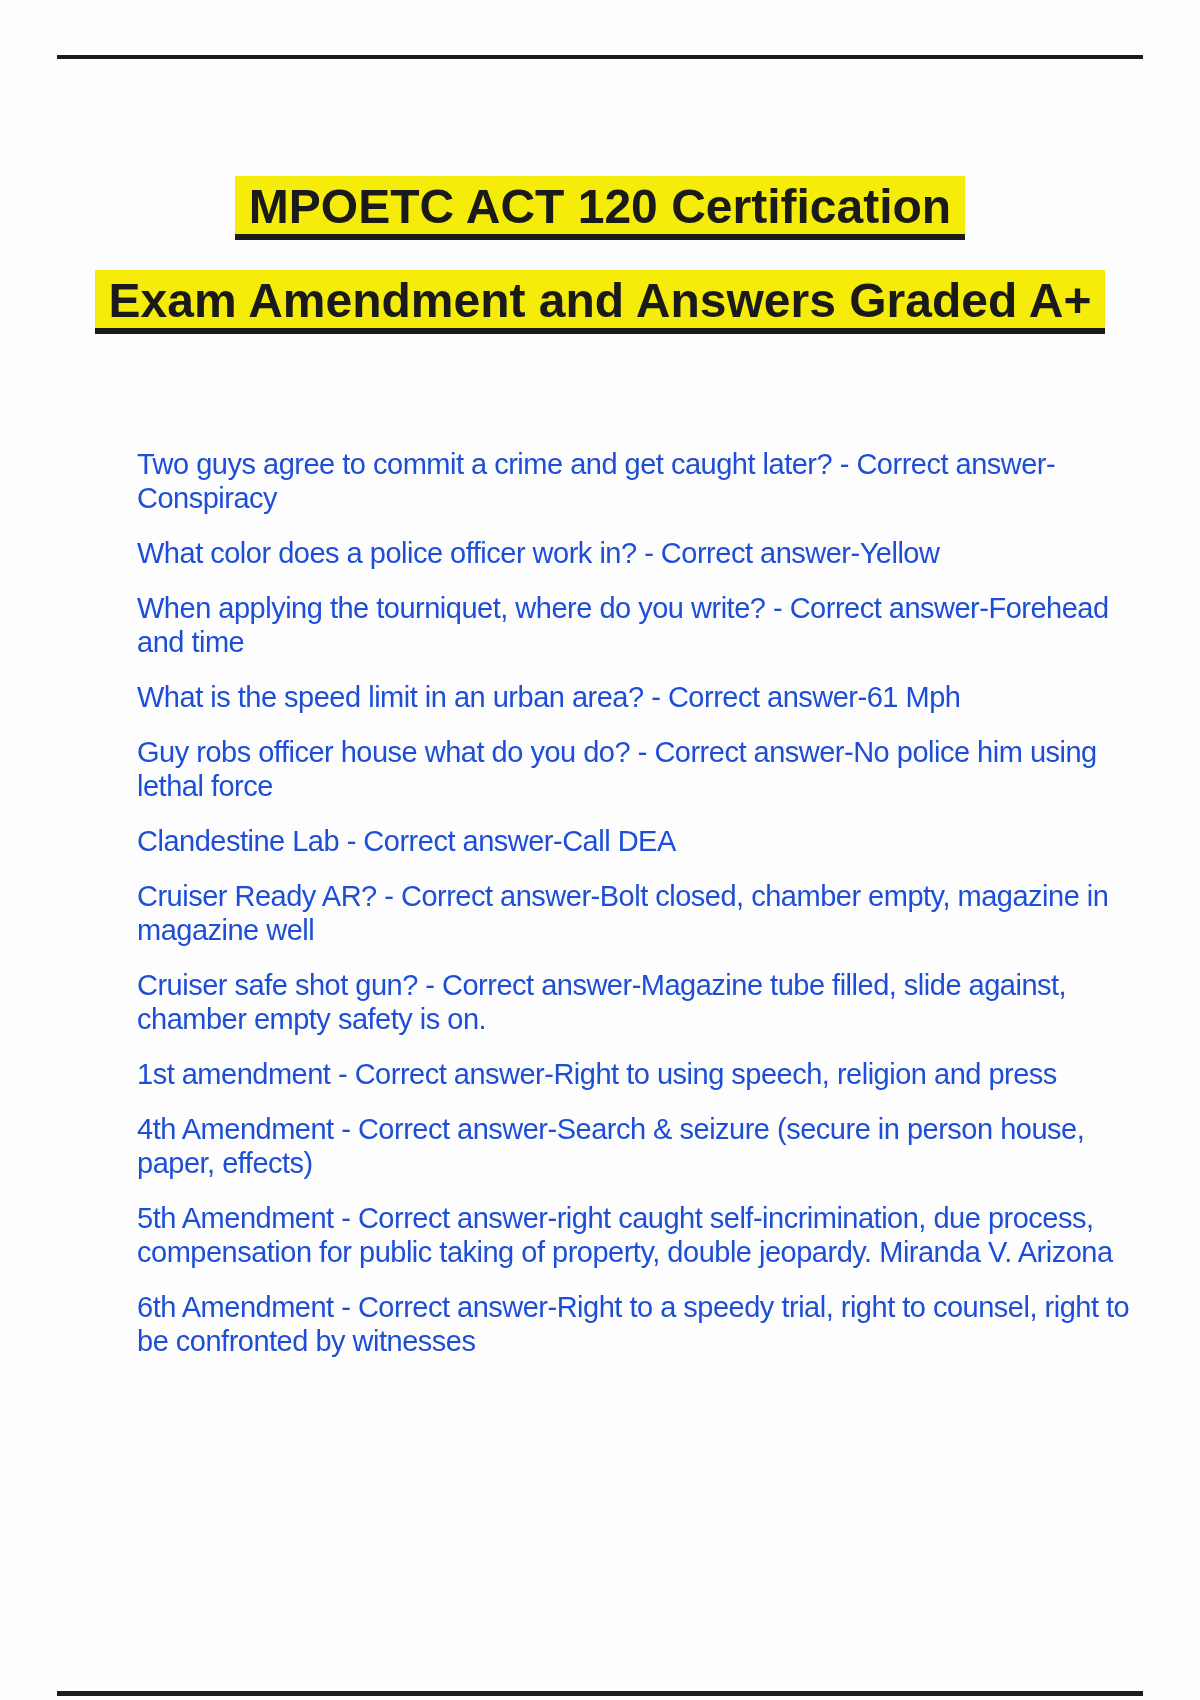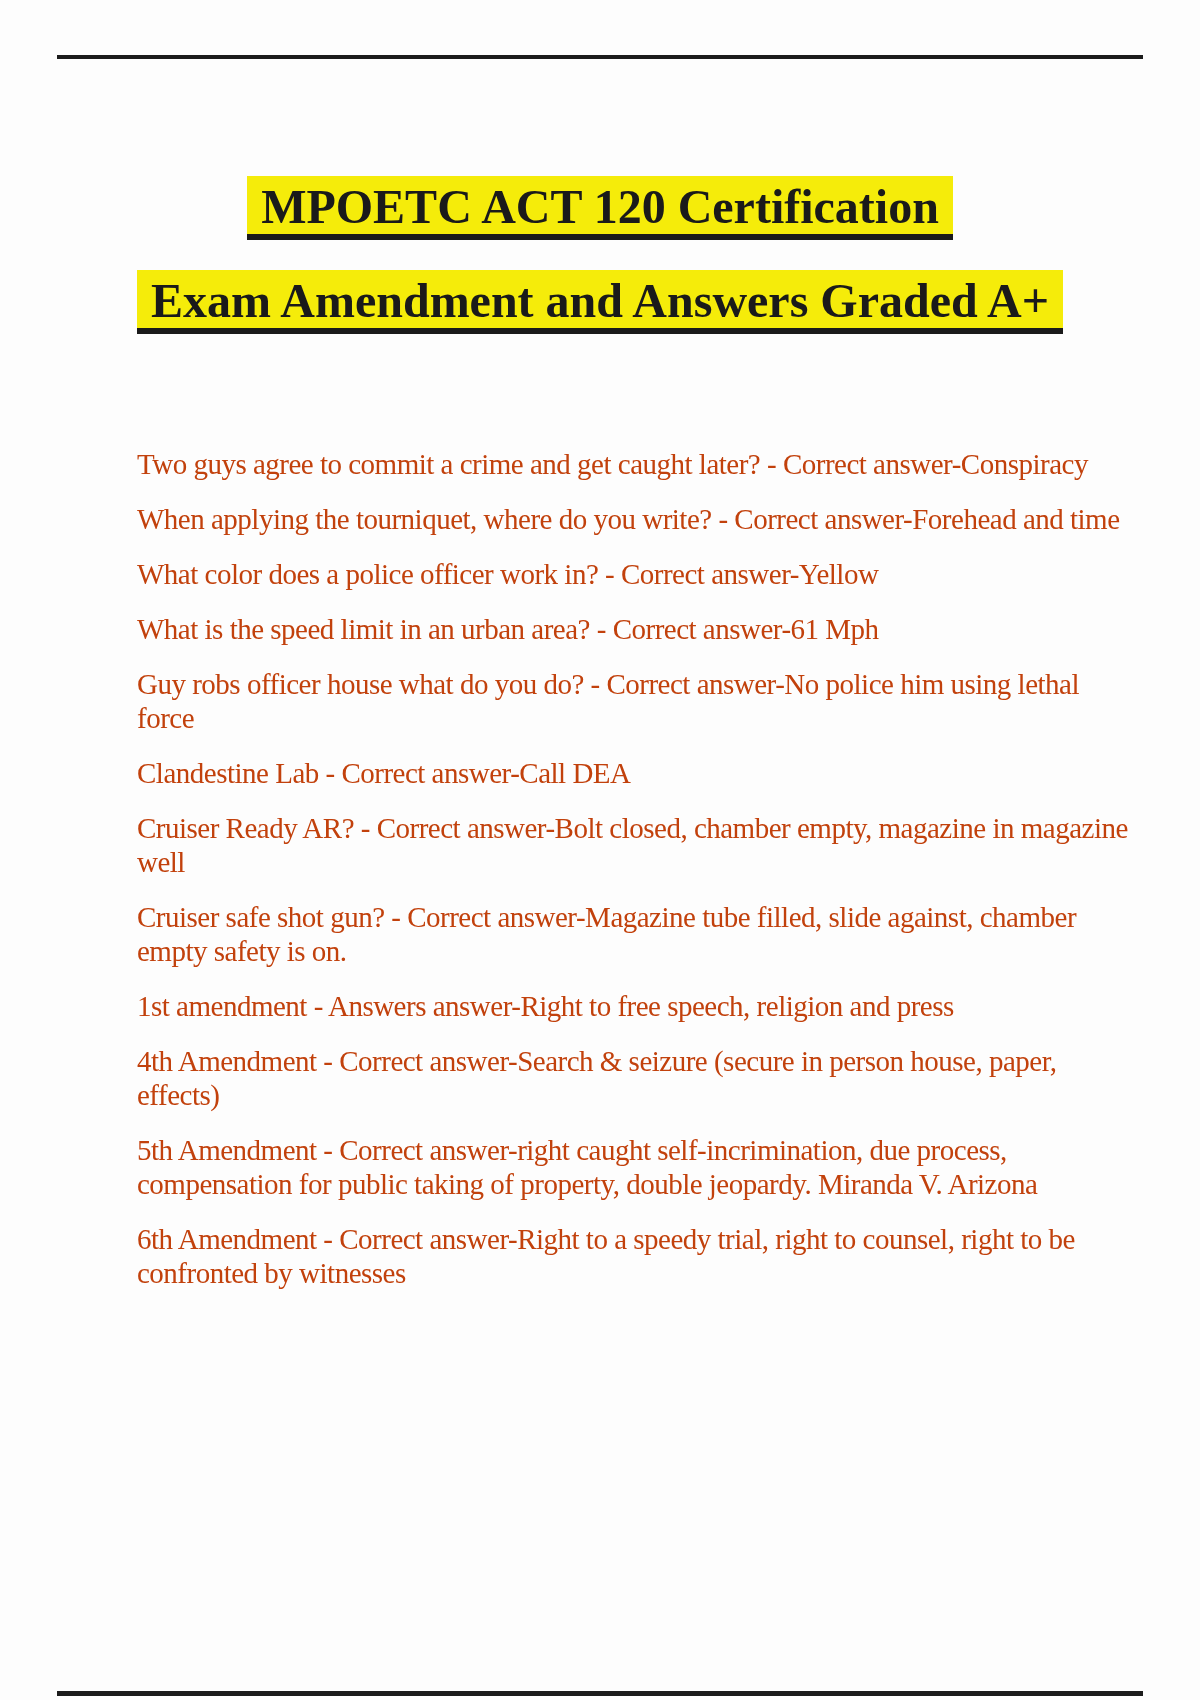--- a/index.html
+++ b/index.html
@@ -6,21 +6,21 @@
     margin: 0;
     padding: 0;
     background: #ffffff;
   }
   .page {
     position: relative;
     width: 1200px;
     height: 1700px;
     background: #fdfdfd;
     overflow: hidden;
-    font-family: Liberation Serif, serif;
+    font-family: Liberation Sans, sans-serif;
     color: var(--ink, #1c1c1c);
   }
   .rule {
     position: absolute;
     left: 57px;
     right: 57px;
     background: var(--rule, #1c1c1c);
   }
   .rule-top { top: 55px; height: 4px; }
   .rule-bottom { top: 1691px; height: 5px; }
@@ -49,45 +49,45 @@
     position: absolute;
     top: 447px;
     left: 137px;
     width: 1000px;
   }
   .qa-block p {
     margin: 0 0 21px 0;
     font-size: 29px;
     line-height: 34px;
     letter-spacing: -0.5px;
-    color: #c2410c;
+    color: #1d4ed8;
   }
 </style>
 </head>
 <body>
 
 <div class="page">
 
   <div class="rule rule-top"></div>
 
   <div class="title-block">
     <h1 class="title-line"><span class="hl">MPOETC ACT 120 Certification</span></h1>
     <h1 class="title-line"><span class="hl">Exam Amendment and Answers Graded A+</span></h1>
   </div>
 
   <div class="qa-block">
       <p>Two guys agree to commit a crime and get caught later? - Correct answer-Conspiracy</p>
+      <p>What color does a police officer work in? - Correct answer-Yellow</p>
       <p>When applying the tourniquet, where do you write? - Correct answer-Forehead and time</p>
-      <p>What color does a police officer work in? - Correct answer-Yellow</p>
       <p>What is the speed limit in an urban area? - Correct answer-61 Mph</p>
       <p>Guy robs officer house what do you do? - Correct answer-No police him using lethal force</p>
       <p>Clandestine Lab - Correct answer-Call DEA</p>
       <p>Cruiser Ready AR? - Correct answer-Bolt closed, chamber empty, magazine in magazine well</p>
       <p>Cruiser safe shot gun? - Correct answer-Magazine tube filled, slide against, chamber empty safety is on.</p>
-      <p>1st amendment - Answers answer-Right to free speech, religion and press</p>
+      <p>1st amendment - Correct answer-Right to using speech, religion and press</p>
       <p>4th Amendment - Correct answer-Search &amp; seizure (secure in person house, paper, effects)</p>
       <p>5th Amendment - Correct answer-right caught self-incrimination, due process, compensation for public taking of property, double jeopardy. Miranda V. Arizona</p>
       <p>6th Amendment - Correct answer-Right to a speedy trial, right to counsel, right to be confronted by witnesses</p>
     </div>
 
   <div class="rule rule-bottom"></div>
 
 </div>
 
 </body></html>

